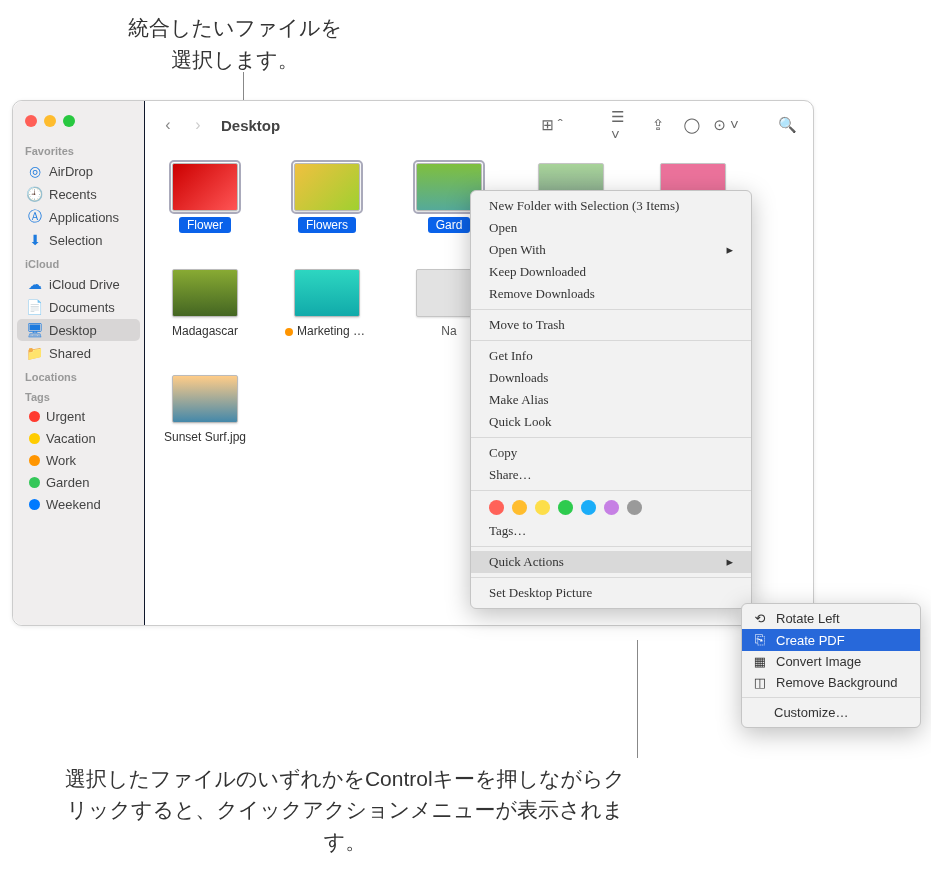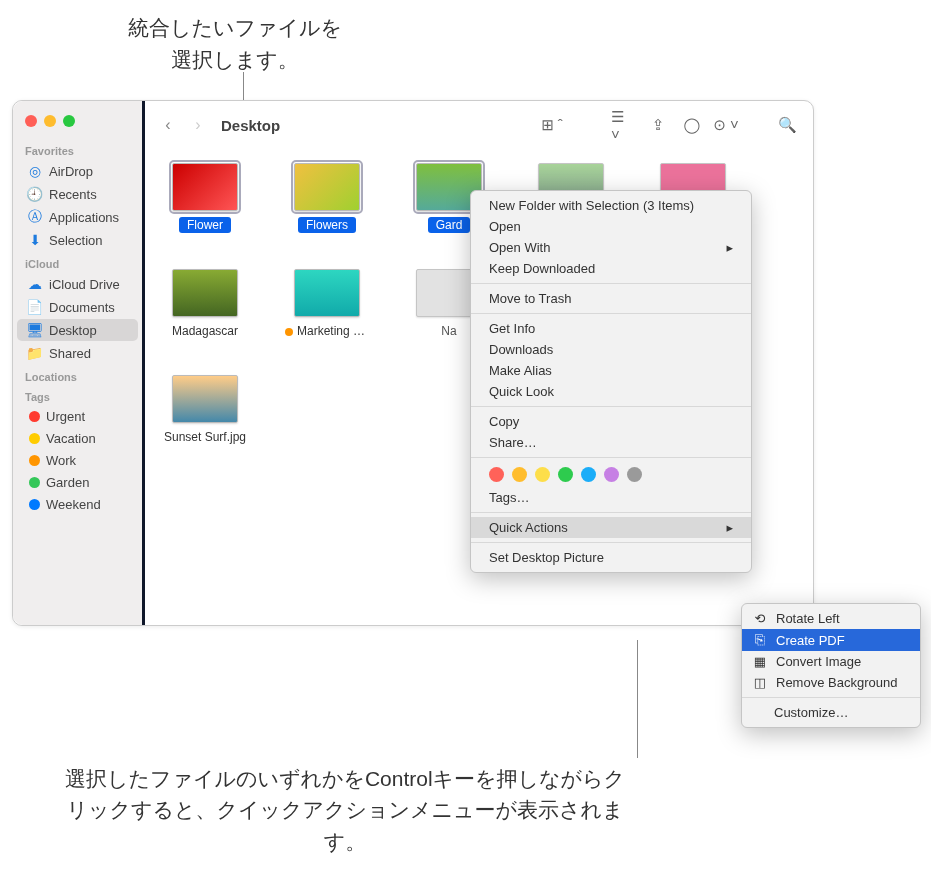--- a/index.html
+++ b/index.html
@@ -6,21 +6,21 @@
 body { font-family: -apple-system, "Helvetica Neue", Arial, sans-serif; background: #fff; width: 931px; height: 875px; position: relative; font-size: 13px; color: #333; }
 .callout { position: absolute; text-align: center; font-size: 21px; color: #333; line-height: 1.5; }
 .callout-top { top: 12px; left: 115px; width: 240px; }
 .callout-bottom { bottom: 18px; left: 59px; width: 572px; }
 .callout-line { position: absolute; background: #888; }
 .line-top { top: 72px; left: 243px; width: 1px; height: 60px; }
 .line-bottom { top: 640px; left: 637px; width: 1px; height: 118px; }
 
 .finder { position: absolute; top: 100px; left: 12px; width: 802px; height: 526px; border: 1px solid #ccc; border-radius: 10px; overflow: visible; background: #fff; display: flex; box-shadow: 0 1px 4px rgba(0,0,0,.08); }
 
-.sidebar { width: 132px; background: #f0eeee; border-right: 3px solid #0f172a; border-radius: 10px 0 0 10px; padding: 8px 0 8px 0; overflow: hidden; }
+.sidebar { width: 132px; background: #f0eeee; border-right: 1px solid #0f172a; border-radius: 10px 0 0 10px; padding: 8px 0 8px 0; overflow: hidden; }
 .traffic { display: flex; gap: 7px; padding: 6px 12px 12px; }
 .dot { width: 12px; height: 12px; border-radius: 50%; }
 .dot.red { background: #ff5f57; }
 .dot.yellow { background: #febc2e; }
 .dot.green { background: #28c840; }
 .sb-header { font-size: 11px; color: #999; padding: 6px 12px 2px; font-weight: 600; }
 .sb-item { display: flex; align-items: center; gap: 6px; padding: 3px 10px; margin: 1px 4px; border-radius: 5px; font-size: 13px; color: #444; }
 .sb-item.sel { background: #d8d6d6; }
 .sb-icon { width: 16px; height: 16px; display: flex; align-items: center; justify-content: center; color: #1e7bde; font-size: 14px; }
 .tag-dot { width: 11px; height: 11px; border-radius: 50%; margin-left: 2px; }
@@ -35,21 +35,21 @@
 
 .content { flex: 1; padding: 14px 10px; display: flex; flex-wrap: wrap; align-content: flex-start; gap: 18px 22px; position: relative; }
 .file { width: 100px; display: flex; flex-direction: column; align-items: center; gap: 6px; }
 .thumb { width: 66px; height: 48px; border: 1px solid #bbb; border-radius: 2px; box-shadow: 0 1px 2px rgba(0,0,0,.15); background: #eee; background-size: cover; }
 .thumb.sel { outline: 2px solid #aab; outline-offset: 1px; }
 .fname { font-size: 12px; text-align: center; padding: 1px 8px; border-radius: 3px; color: #333; white-space: nowrap; overflow: hidden; text-overflow: ellipsis; max-width: 100px; }
 .fname.sel { background: #0a62ea; color: #fff; }
 .fname .dot2 { display:inline-block; width:8px; height:8px; border-radius:50%; background:#ff9500; margin-right:4px; vertical-align:middle; }
 
 .ctx { position: absolute; top: 190px; left: 470px; width: 282px; background: #f2f2f2; border: 1px solid #c5c5c5; border-radius: 6px; box-shadow: 0 6px 24px rgba(0,0,0,.25); padding: 4px 0; font-size: 13px; z-index: 10; }
-.ctx-item { padding: 3px 18px; display:flex; align-items:flex-start; justify-content:space-between; }
+.ctx-item { padding: 3px 18px; display:flex; align-items:flex-start; justify-content:space-between;font-family:Liberation Serif, serif; }
 .ctx-item.hl { background: #d9d9d9; }
 .ctx-sep { height: 1px; background: #d8d8d8; margin: 4px 0; }
 .ctx-colors { display:flex; gap:8px; padding: 5px 18px; }
 .ctx-colors .c { width:15px; height:15px; border-radius:50%; }
 
 .sub { position: absolute; top: 603px; left: 741px; width: 180px; background: #f2f2f2; border:1px solid #c5c5c5; border-radius: 6px; box-shadow: 0 6px 24px rgba(0,0,0,.25); padding: 4px 0; font-size: 13px; z-index: 11; }
 .sub-item { padding: 3px 10px 3px 10px; display:flex; align-items:center; gap:8px; }
 .sub-item.hl { background: #2768da; color: #fff; }
 .sub-icon { width:16px; text-align:center; }
 </style>
@@ -199,20 +199,23 @@
     <div class="ctx-item">
       <span>Open</span>
     </div>
     <div class="ctx-item">
       <span>Open With</span>
       <span>▸</span>
     </div>
     <div class="ctx-item">
       <span>Keep Downloaded</span>
     </div>
+    <div class="ctx-item">
+      <span>Remove Downloads</span>
+    </div>
     <div class="ctx-sep"></div>
     <div class="ctx-item">
       <span>Move to Trash</span>
     </div>
     <div class="ctx-sep"></div>
     <div class="ctx-item">
       <span>Get Info</span>
     </div>
     <div class="ctx-item">
       <span>Downloads</span>

